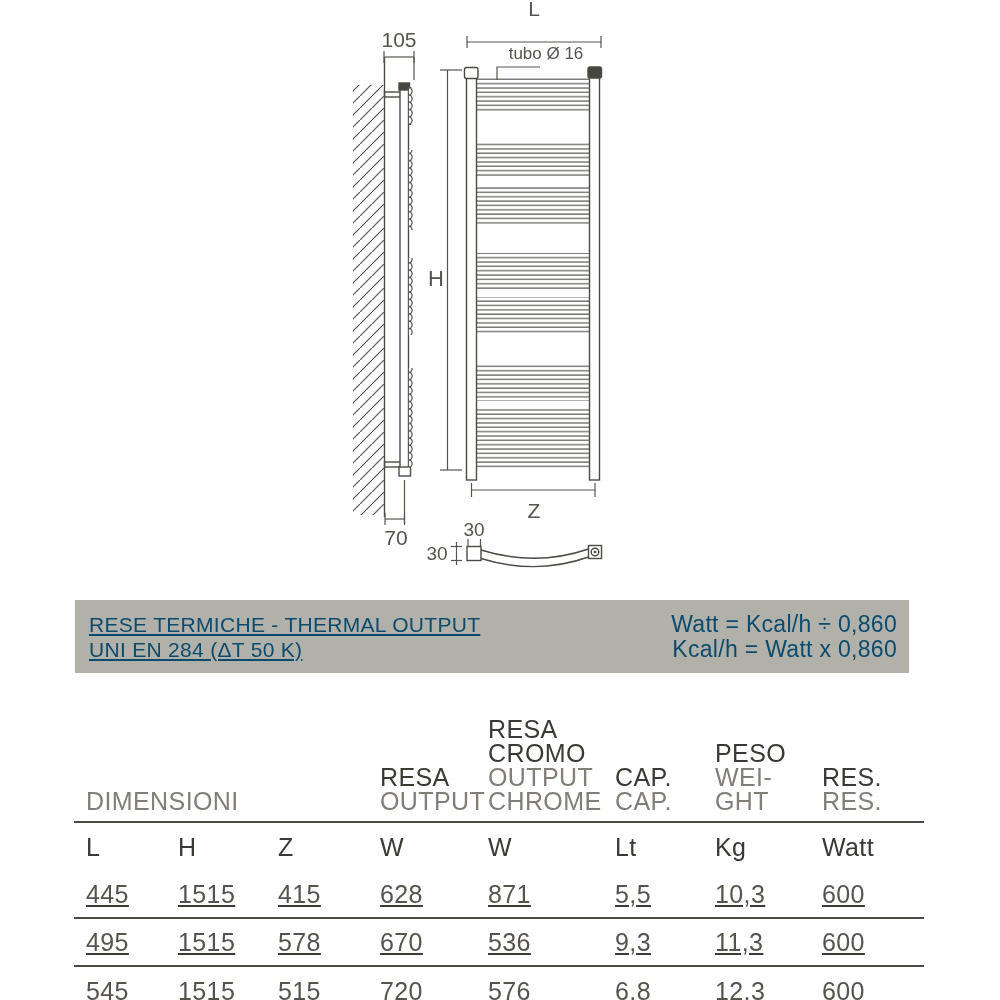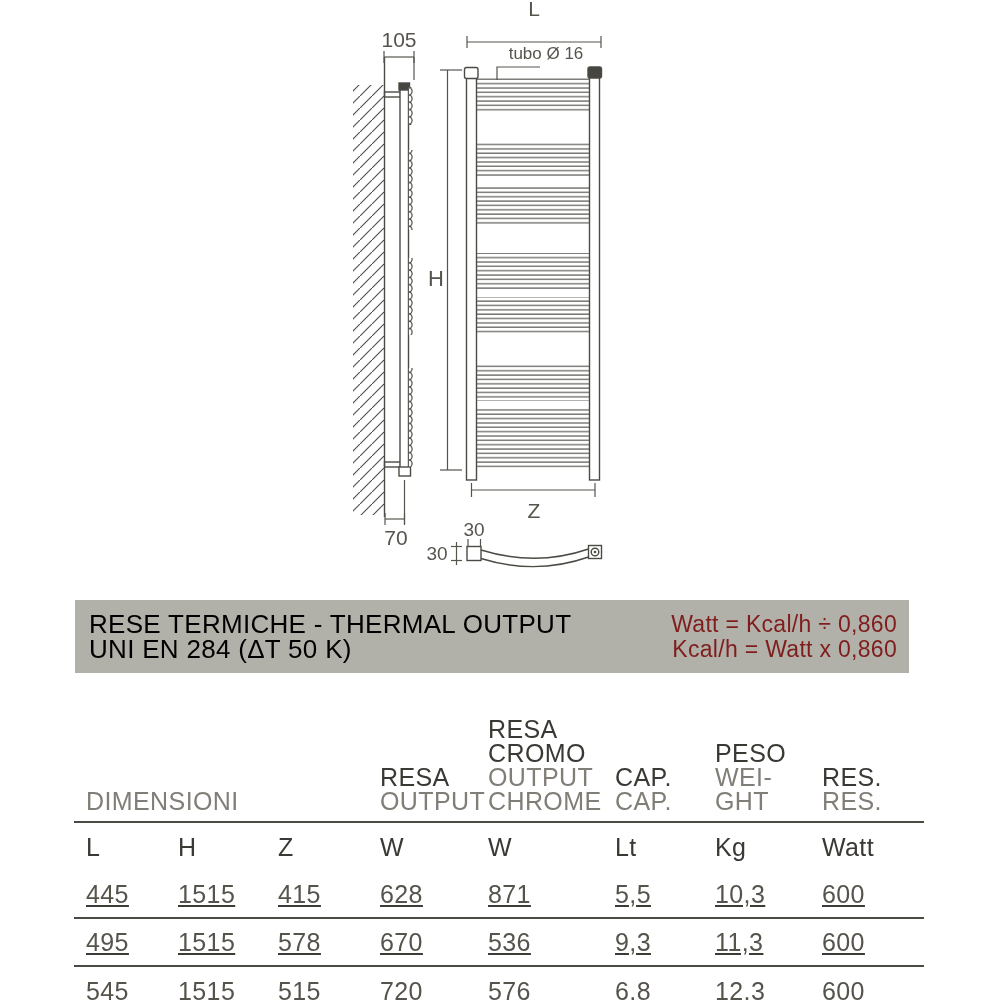--- a/index.html
+++ b/index.html
@@ -15,22 +15,22 @@
   .drawing svg { display:block; }
   .dwg-text { fill:#56544d; font-size:21px; font-family:"Liberation Sans", sans-serif; }
   .dwg-text-small { fill:#56544d; font-size:17px; font-family:"Liberation Sans", sans-serif; }
   .dwg-text-30 { fill:#56544d; font-size:19px; font-family:"Liberation Sans", sans-serif; }
   
   .banner {
     position:absolute; left:75px; top:600px; width:834px; height:73px;
     display:flex; justify-content:space-between; align-items:center;
     padding:0 12px 0 14px;
   }
-  .banner-left { font-size:26px; line-height:25px; color:#000000; letter-spacing:.3px; }
-  .banner-right { font-size:23px; line-height:25px; color:#7f1d1d; text-align:right; letter-spacing:.3px; }
+  .banner-left { font-size:21px; line-height:25px; color:#0c4a6e; letter-spacing:.3px;text-decoration:underline; }
+  .banner-right { font-size:23px; line-height:25px; color:#0c4a6e; text-align:right; letter-spacing:.3px; }
   
   .spec-table { position:absolute; left:74px; top:700px; width:850px; }
   .t-grid { display:grid; grid-template-columns:92px 100px 102px 108px 127px 100px 107px 114px; }
   .t-head { height:123px; align-items:end; border-bottom:2px solid #4b4a45; }
   .t-head .cell { padding:0 0 8px 12px; display:flex; flex-direction:column; justify-content:flex-end; }
   .t-head span { font-size:25px; line-height:24px; letter-spacing:.4px; white-space:nowrap; }
   .hdr-it { color:#3a3934; }
   .hdr-en { color:#807e77; }
   .t-units { height:48px; align-items:center; }
   .t-units .cell { padding-left:12px; font-size:25px; color:#3a3934; letter-spacing:.4px; }

